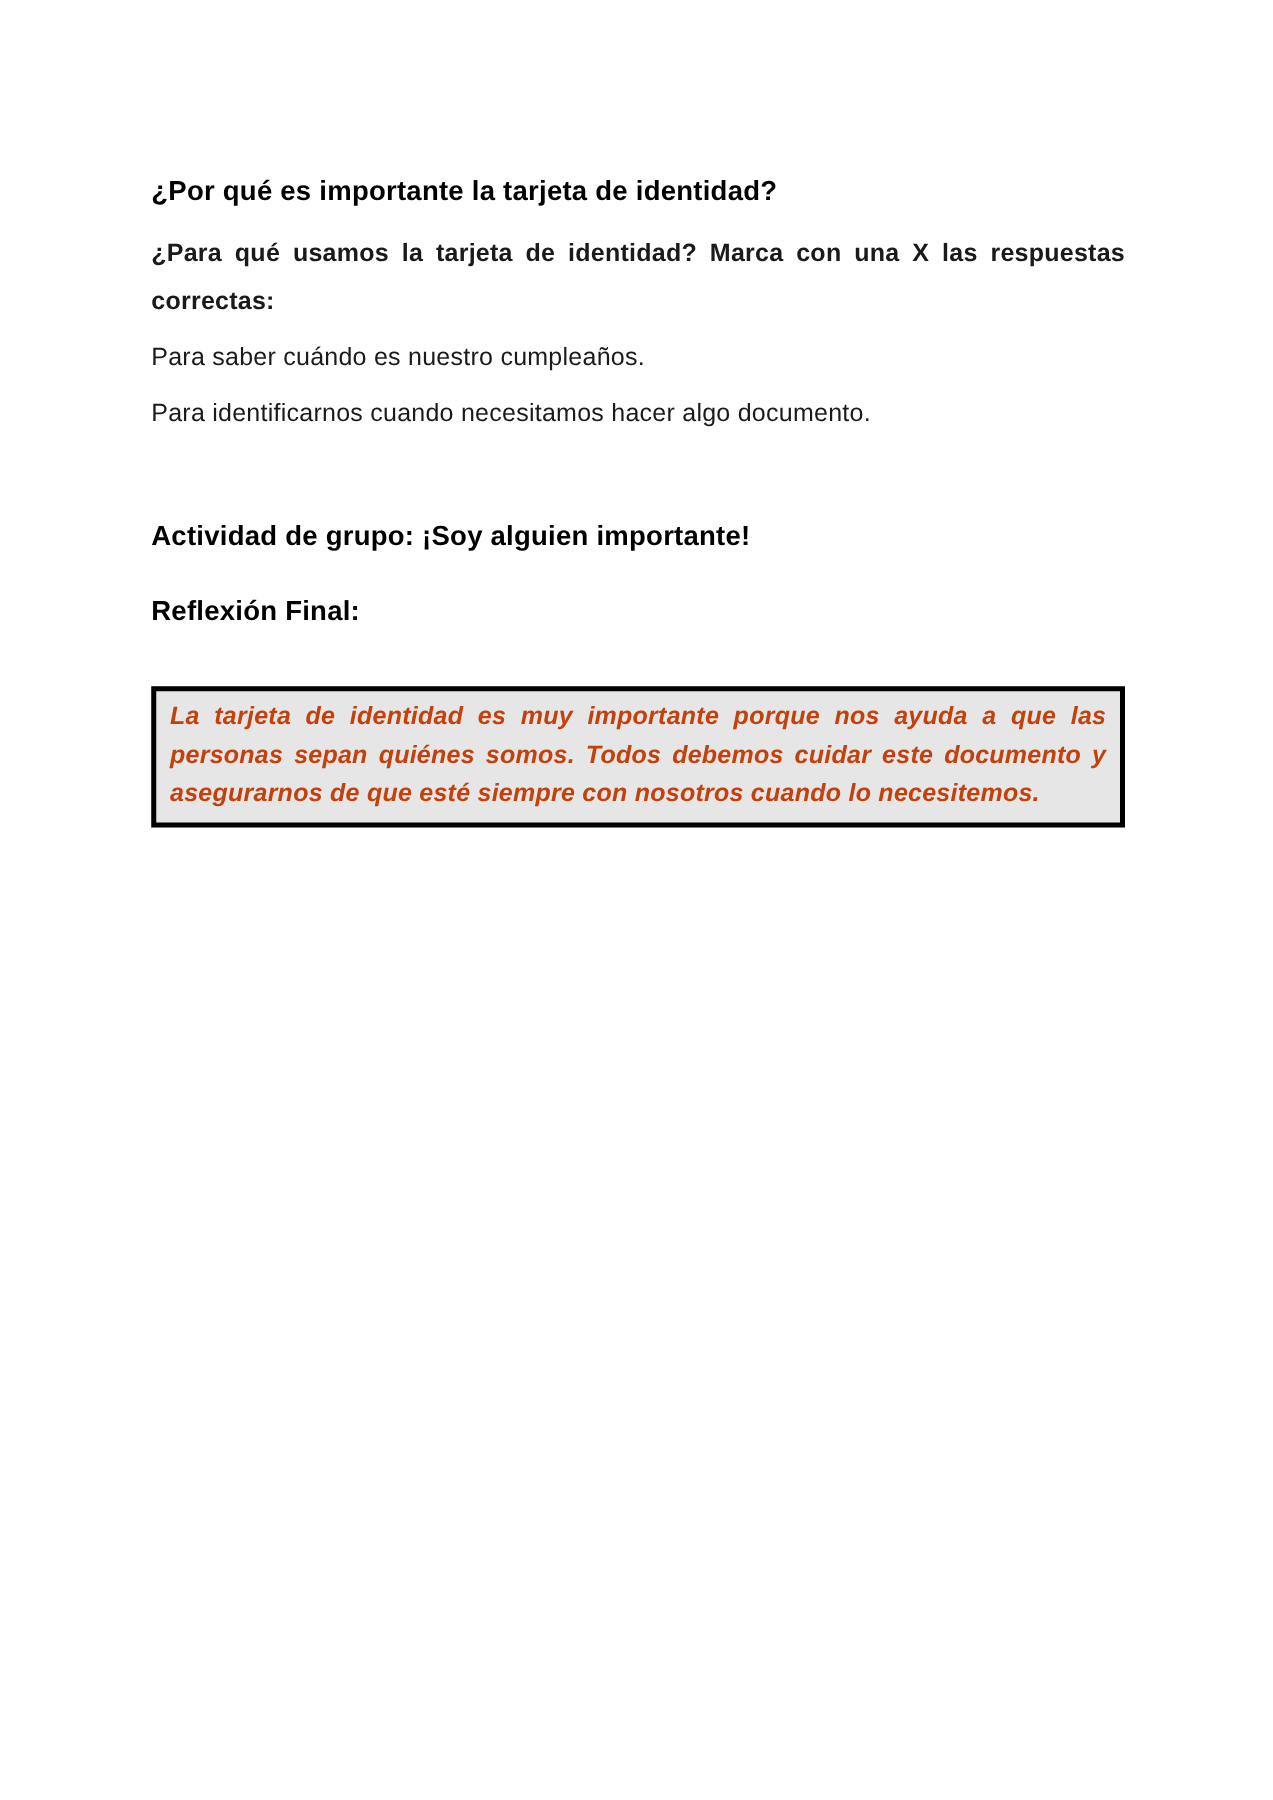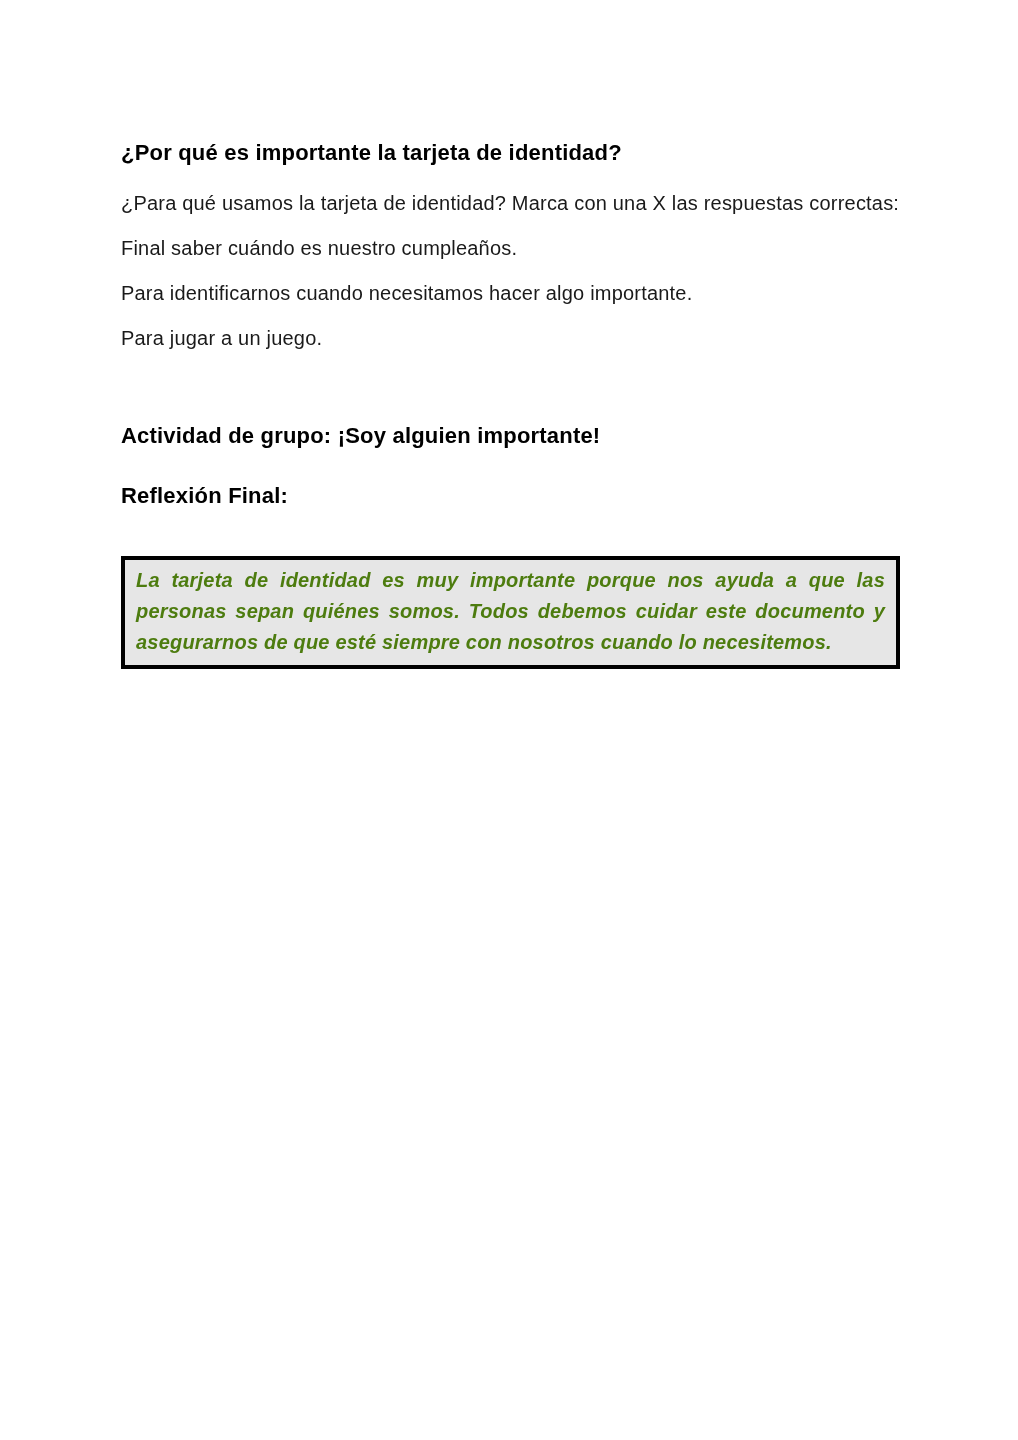--- a/index.html
+++ b/index.html
@@ -38,54 +38,54 @@
   }
   p.body {
     font-size: 20px;
     line-height: 38px;
     margin: 0 0 7px 0;
     letter-spacing: 0.2px;
     color: #1a1a1a;
   }
   p.justify {
     text-align: justify;
+    font-weight: bold;
   }
   .callout {
     box-sizing: border-box;
     margin-top: 45px;
     border: 4px solid #000000;
     background: #e6e6e6;
     padding: 5px 11px 7px 11px;
     width: 100%;
   }
   .callout p {
     margin: 0;
     font-size: 20px;
     line-height: 31px;
     font-weight: bold;
     font-style: italic;
     text-align: justify;
     letter-spacing: 0.2px;
-    color: #4d7c0f;
+    color: #c2410c;
   }
 </style>
 </head>
 <body>
 
 <div class="page">
 
   <h1>¿Por qué es importante la tarjeta de identidad?</h1>
 
   <p class="body justify">¿Para qué usamos la tarjeta de identidad? Marca con una X las respuestas correctas:</p>
 
-  <p class="body">Final saber cuándo es nuestro cumpleaños.</p>
+  <p class="body">Para saber cuándo es nuestro cumpleaños.</p>
 
-  <p class="body">Para identificarnos cuando necesitamos hacer algo importante.</p>
+  <p class="body">Para identificarnos cuando necesitamos hacer algo documento.</p>
 
-  <p class="body">Para jugar a un juego.</p>
 
   <h2 class="section-gap">Actividad de grupo: ¡Soy alguien importante!</h2>
 
 
   <h2 class="section-gap-sm">Reflexión Final:</h2>
 
 
   <div class="callout" style="background: rgb(230, 230, 230); border-color: rgb(0, 0, 0);">
     <p>La tarjeta de identidad es muy importante porque nos ayuda a que las personas sepan quiénes somos. Todos debemos cuidar este documento y asegurarnos de que esté siempre con nosotros cuando lo necesitemos.</p>
   </div>

